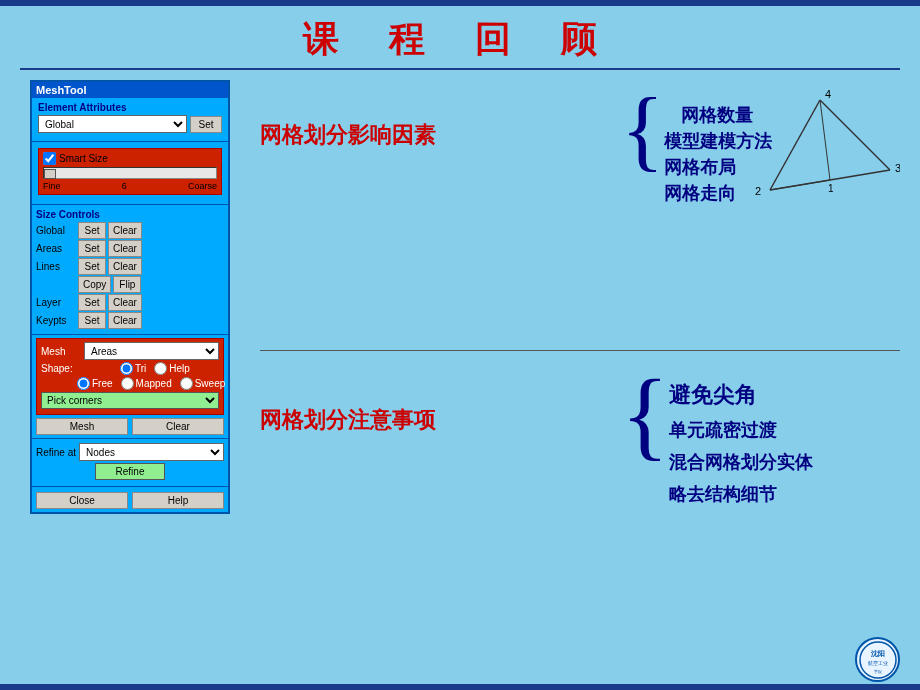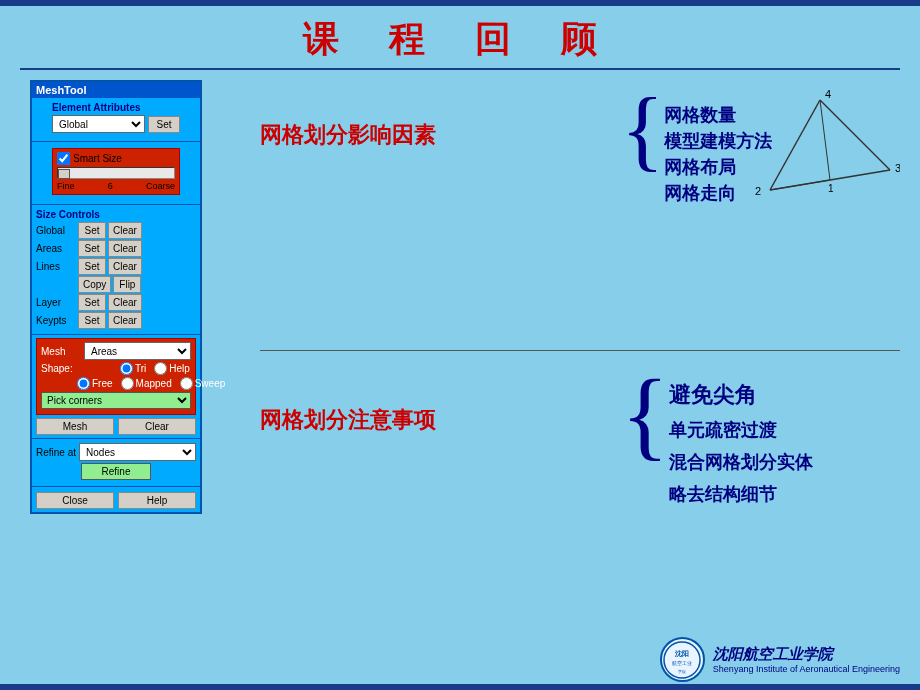--- a/index.html
+++ b/index.html
@@ -47,36 +47,36 @@
       left: 20px; right: 20px;
       height: 2px;
       background: #1a3a8a;
     }
 
     
     .meshtool-panel {
       position: absolute;
       top: 80px;
       left: 30px;
-      width: 172px;
+      width: 200px;
       background: #00aaff;
       border: 2px solid #0055aa;
       padding: 0;
     }
 
     .panel-title {
       background: #0055cc;
       color: white;
       font-size: 11px;
       font-weight: bold;
       padding: 2px 4px;
     }
 
     .panel-section {
-      padding: 4px 20px;
+      padding: 4px 6px;
     }
 
     .section-label {
       font-size: 10px;
       color: #000080;
       font-weight: bold;
       margin-bottom: 2px;
     }
 
     .row {
@@ -496,21 +496,21 @@
       <text x="15" y="105" font-size="11" fill="#000">2</text>
       <text x="88" y="102" font-size="10" fill="#000">1</text>
     </svg>
   </div>
 
   <div style="position:absolute; top: 10px; left: 0; display: flex; align-items: flex-start; ">
     <div class="section-heading" style="position:relative; top:30px;">网格划分影响因素</div>
     <div style="display:flex; align-items:flex-start; margin-left: 185px; margin-top: 5px;">
       <span style="font-size:90px; color:#000080; font-family:serif; line-height:1; margin-top:-10px;">{</span>
       <div style="display:flex; flex-direction:column; gap:2px; padding-top: 8px;">
-        <span style="font-size:18px; color:#000080; font-weight:bold;">网格数量</span>
+        <span style="font-size:18px; color:#000080; font-weight:bold;margin-left:17px;">网格数量</span>
         <span style="font-size:18px; color:#000080; font-weight:bold;">模型建模方法</span>
         <span style="font-size:18px; color:#000080; font-weight:bold;">网格布局</span>
         <span style="font-size:18px; color:#000080; font-weight:bold;">网格走向</span>
       </div>
     </div>
   </div>
 
   <div style="position:absolute; top: 270px; left: 0; right: 0; height: 1px; background: #555;"></div>
 
   <div style="position:absolute; top: 285px; left: 0; display: flex; align-items: flex-start; gap: 10px;">
@@ -529,17 +529,13 @@
 
 <div class="logo-area">
   <div class="logo-circle">
     <svg width="40" height="40" viewBox="0 0 40 40">
       <circle cx="20" cy="20" r="18" fill="#e8f4ff" stroke="#0055aa" stroke-width="1.5"></circle>
       <text x="20" y="16" text-anchor="middle" font-size="7" fill="#0055aa" font-weight="bold">沈阳</text>
       <text x="20" y="25" text-anchor="middle" font-size="5" fill="#0055aa">航空工业</text>
       <text x="20" y="33" text-anchor="middle" font-size="4" fill="#0055aa">学院</text>
     </svg>
   </div>
-  <div>
-    <div style="font-size:15px; color:#000080; font-weight:bold; font-style:italic;">沈阳航空工业学院</div>
-    <div style="font-size:9px; color:#000080;">Shenyang Institute of Aeronautical Engineering</div>
-  </div>
 </div>
 
 </body></html>

